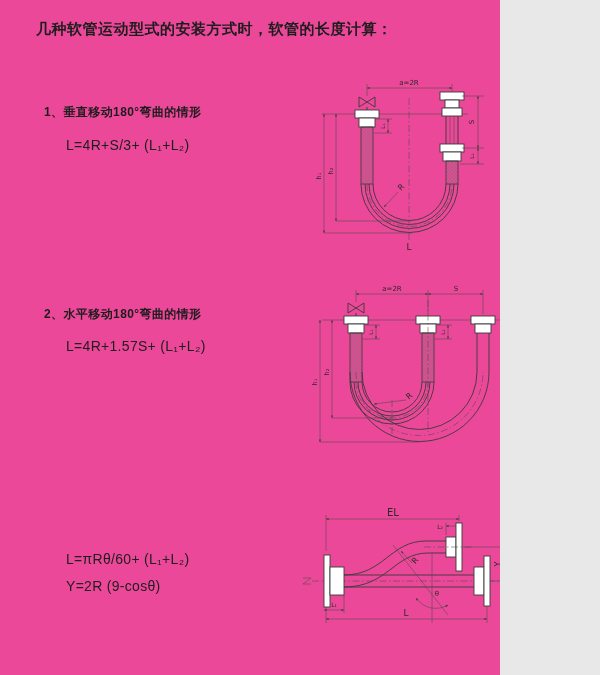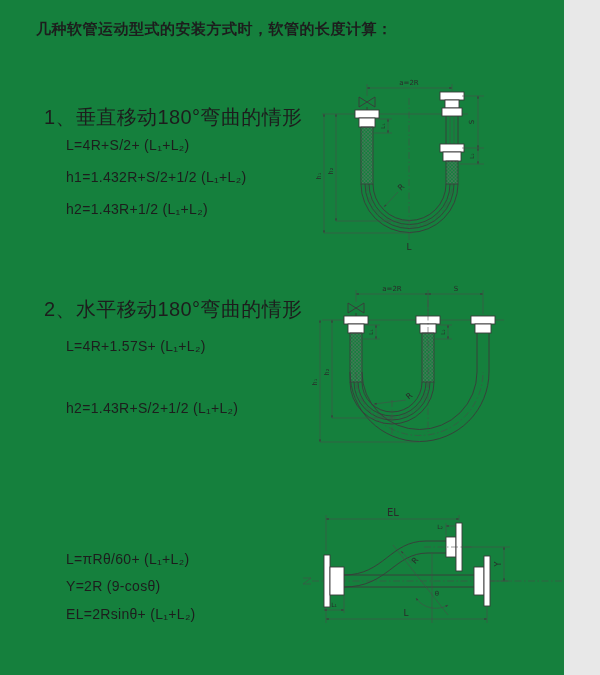--- a/index.html
+++ b/index.html
@@ -1,26 +1,26 @@
 <!DOCTYPE html>
 <html><head>
 <meta charset="utf-8">
 <style>
   html,body{margin:0;padding:0;background:#e8e8e8;}
   .page{
-    position:relative;width:564px;height:675px;background:#15803d;
+    position:relative;width:500px;height:675px;background:#ec4899;
     font-family:"Liberation Sans","DejaVu Sans",sans-serif;
     color:#1d1d1d;overflow:hidden;
   }
   .title{
     position:absolute;left:36px;top:20px;font-size:15px;font-weight:700;
     letter-spacing:.5px;white-space:nowrap;
   }
   .sec-heading{
-    position:absolute;left:44px;font-size:20px;font-weight:400;
+    position:absolute;left:44px;font-size:12px;font-weight:700;
     letter-spacing:.4px;white-space:nowrap;
   }
   .formula{
     position:absolute;left:66px;font-size:14px;font-weight:500;
     letter-spacing:.3px;white-space:nowrap;
   }
   .fig{position:absolute;}
   svg text{fill:#2a2a2a;font-family:"DejaVu Sans","Liberation Sans",sans-serif;}
   svg .ln{stroke:#3a3a3a;stroke-width:0.9;fill:none;}
   svg .thin{stroke:#4a4a4a;stroke-width:0.55;fill:none;}
@@ -29,31 +29,27 @@
   svg .hx{stroke:#3a3a3a;stroke-width:0.8;}
 </style>
 </head>
 <body>
 
 <div class="page">
 
   <div class="title">几种软管运动型式的安装方式时，软管的长度计算：</div>
 
   <div class="sec-heading" style="top:104px">1、垂直移动180°弯曲的情形</div>
-  <div class="formula" style="top:137px">L=4R+S/2+ (L₁+L₂)</div>
-  <div class="formula" style="top:169px">h1=1.432R+S/2+1/2 (L₁+L₂)</div>
-  <div class="formula" style="top:201px">h2=1.43R+1/2 (L₁+L₂)</div>
-
-  <div class="sec-heading" style="top:296px">2、水平移动180°弯曲的情形</div>
+  <div class="formula" style="top:137px">L=4R+S/3+ (L₁+L₂)</div>
+
+  <div class="sec-heading" style="top:306px">2、水平移动180°弯曲的情形</div>
   <div class="formula" style="top:338px">L=4R+1.57S+ (L₁+L₂)</div>
-  <div class="formula" style="top:400px">h2=1.43R+S/2+1/2 (L₁+L₂)</div>
 
   <div class="formula" style="top:551px">L=πRθ/60+ (L₁+L₂)</div>
   <div class="formula" style="top:578px">Y=2R (9-cosθ)</div>
-  <div class="formula" style="top:606px">EL=2Rsinθ+ (L₁+L₂)</div>
 
   <svg class="fig" style="left:312px;top:76px" width="250" height="177" viewBox="0 0 250 177">
     <defs>
       <marker id="ar1" viewBox="0 0 10 10" refX="9.5" refY="5" markerWidth="9" markerHeight="5" orient="auto-start-reverse">
         <path d="M0,1.5 L10,5 L0,8.5 Z" fill="#3a3a3a"></path>
       </marker>
       <pattern id="hx1" width="3.5" height="3.5" patternUnits="userSpaceOnUse">
         <path d="M0,3.5 L3.5,0 M0,0 L3.5,3.5" stroke="#707070" stroke-width="0.45"></path>
       </pattern>
     </defs>

